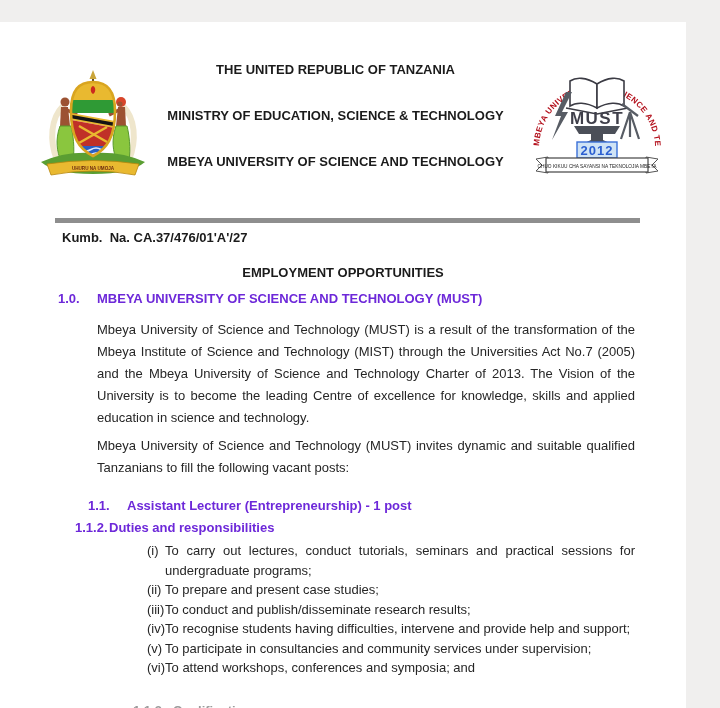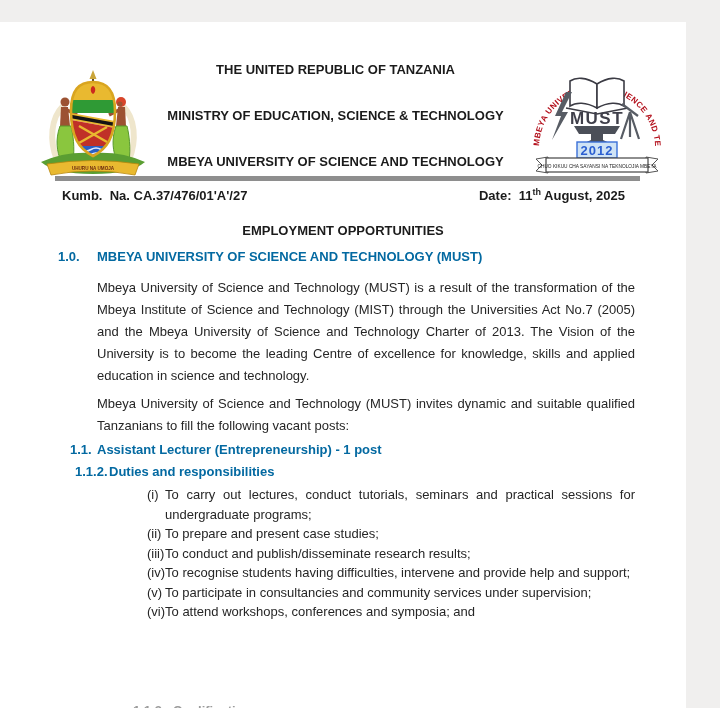--- a/index.html
+++ b/index.html
@@ -10,45 +10,45 @@
     color:#222;
     position:relative;
     overflow:hidden;
   }
   .page{
     position:absolute;left:0;top:22px;width:686px;height:686px;
     background:#ffffff;overflow:hidden;
     font-size:13px;line-height:22px;
   }
   
-  .header{position:relative;height:154px;}
+  .header{position:relative;height:196px;}
   .coat{position:absolute;left:35px;top:34px;}
   .mustlogo{position:absolute;left:526px;top:22px;}
   .titles{position:absolute;left:150px;right:165px;top:0;height:154px;}
   .title-line{position:absolute;width:100%;text-align:center;font-weight:bold;font-size:13px;line-height:16px;color:#1b1b1b;}
   .t1{top:40px;}
   .t2{top:86px;}
   .t3{top:132px;}
   .rule{margin-left:55px;width:585px;height:5px;background:#8e8e8e;}
   
   .ref-row{
     display:flex;justify-content:space-between;
     padding:0 61px 0 62px;margin-top:4px;
     font-weight:bold;color:#1b1b1b;white-space:pre-wrap;gap:47px;
   }
   sup{font-size:9px;line-height:0;}
   
   .doc-title{margin-top:13px;text-align:center;font-weight:bold;color:#1b1b1b;}
-  .sect{display:flex;font-weight:bold;color:#0369a1;}
+  .sect{display:flex;font-weight:bold;color:#6d28d9;}
   .h10{margin-top:4px;padding-left:58px;}
   .h10 .num{flex:0 0 39px;}
   .para{margin-left:97px;margin-right:51px;text-align:justify;color:#262626;}
   .p1{margin-top:9px;}
   .p2{margin-top:6px;}
-  .h11{margin-top:2px;padding-left:70px;}
+  .h11{margin-top:16px;padding-left:88px;gap:12px;}
   .h11 .num{flex:0 0 27px;}
   .h111{padding-left:113px;}
   .h111 .num{flex:0 0 34px;}
   .h112{padding-left:75px;}
   .h112 .num{flex:0 0 34px;}
   .duties{margin-top:2px;margin-right:51px;color:#262626;}
   .duty{
     padding-left:165px;text-indent:-18px;
     text-align:justify;line-height:19.5px;
   }
@@ -149,21 +149,20 @@
       <polygon points="120,113 132,115 126,121 132,127 120,129" fill="#ffffff" stroke="#555" stroke-width="1"></polygon>
       <rect x="20" y="114" width="102" height="14" fill="#ffffff" stroke="#444" stroke-width="1.2"></rect>
       <text x="71" y="123.5" font-size="4.8" fill="#222" text-anchor="middle">CHUO KIKUU CHA SAYANSI NA TEKNOLOJIA MBEYA</text>
     </svg>
   </div>
 
   <div class="rule"></div>
 
   <div class="ref-row">
     <span>Kumb.  Na. CA.37/476/01'A'/27</span>
-    <span><span>Date:  </span><span>11</span><sup>th</sup><span> August, 2025</span></span>
   </div>
 
   <div class="doc-title">EMPLOYMENT OPPORTUNITIES</div>
 
   <div class="sect h10">
     <span class="num">1.0.</span>
     <span>MBEYA UNIVERSITY OF SCIENCE AND TECHNOLOGY (MUST)</span>
   </div>
 
   <div class="para p1">Mbeya University of Science and Technology (MUST) is a result of the transformation of the Mbeya Institute of Science and Technology (MIST) through the Universities Act No.7 (2005) and the Mbeya University of Science and Technology Charter of 2013. The Vision of the University is to become the leading Centre of excellence for knowledge, skills and applied education in science and technology.</div>

